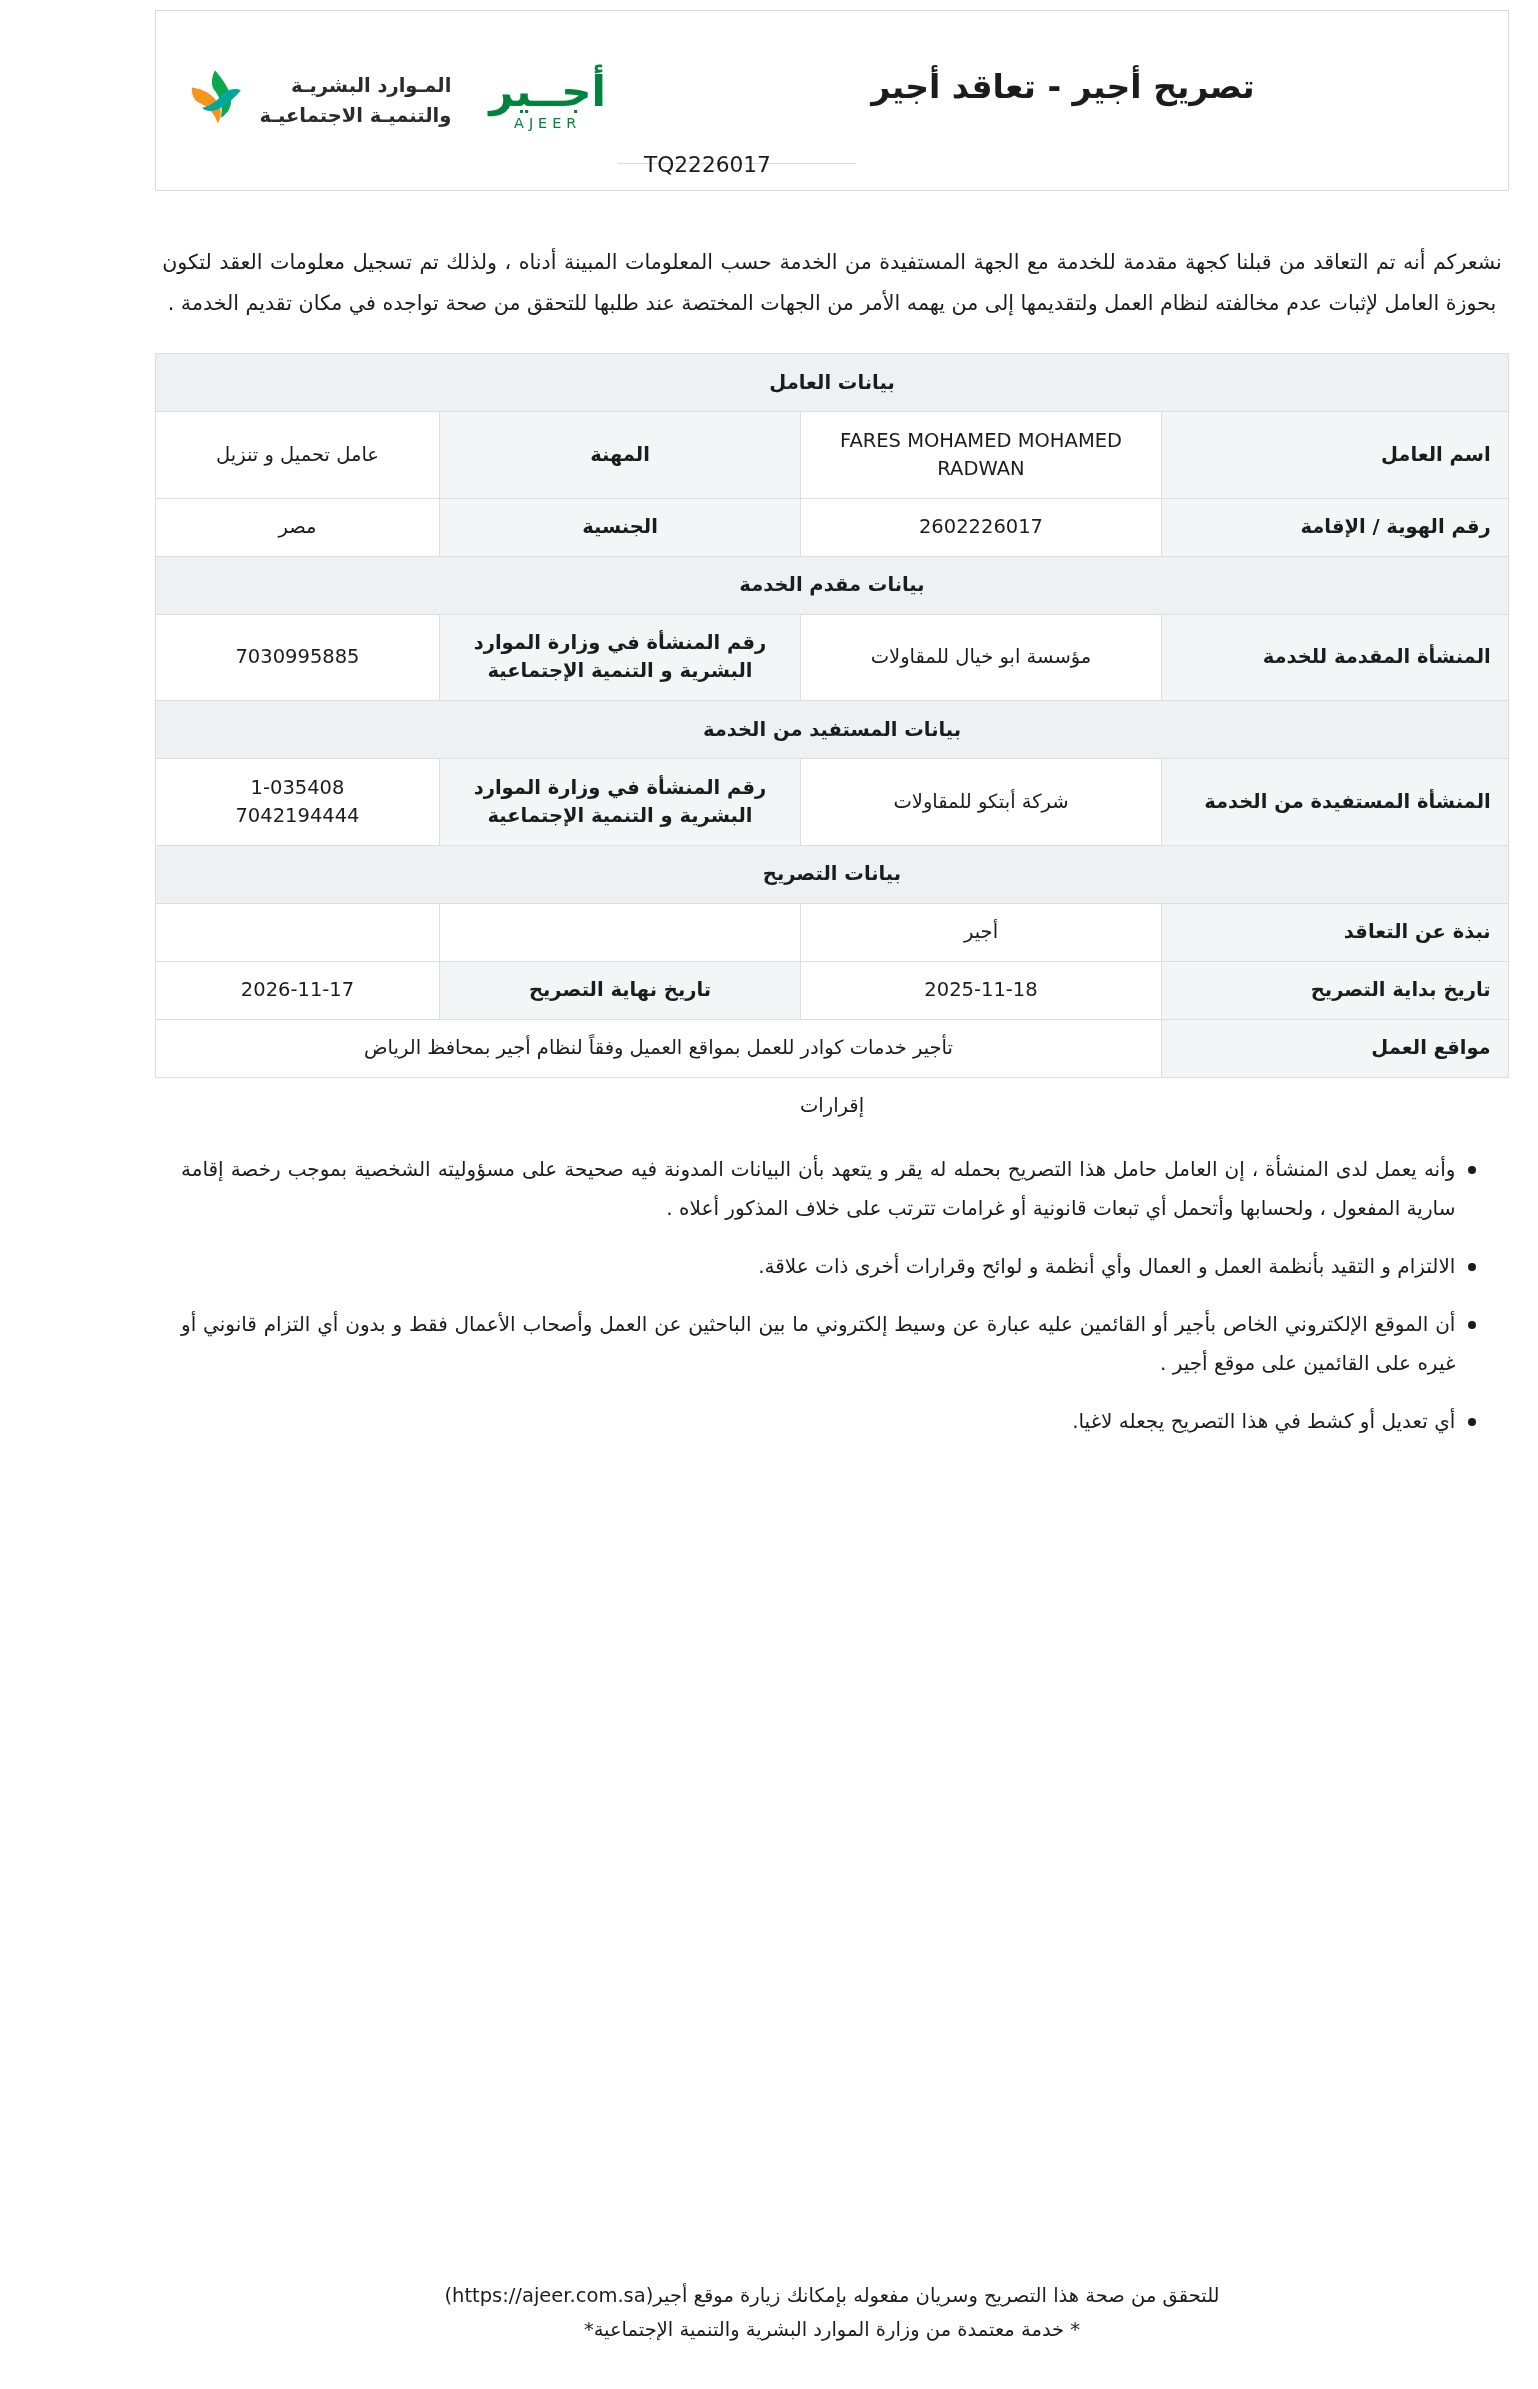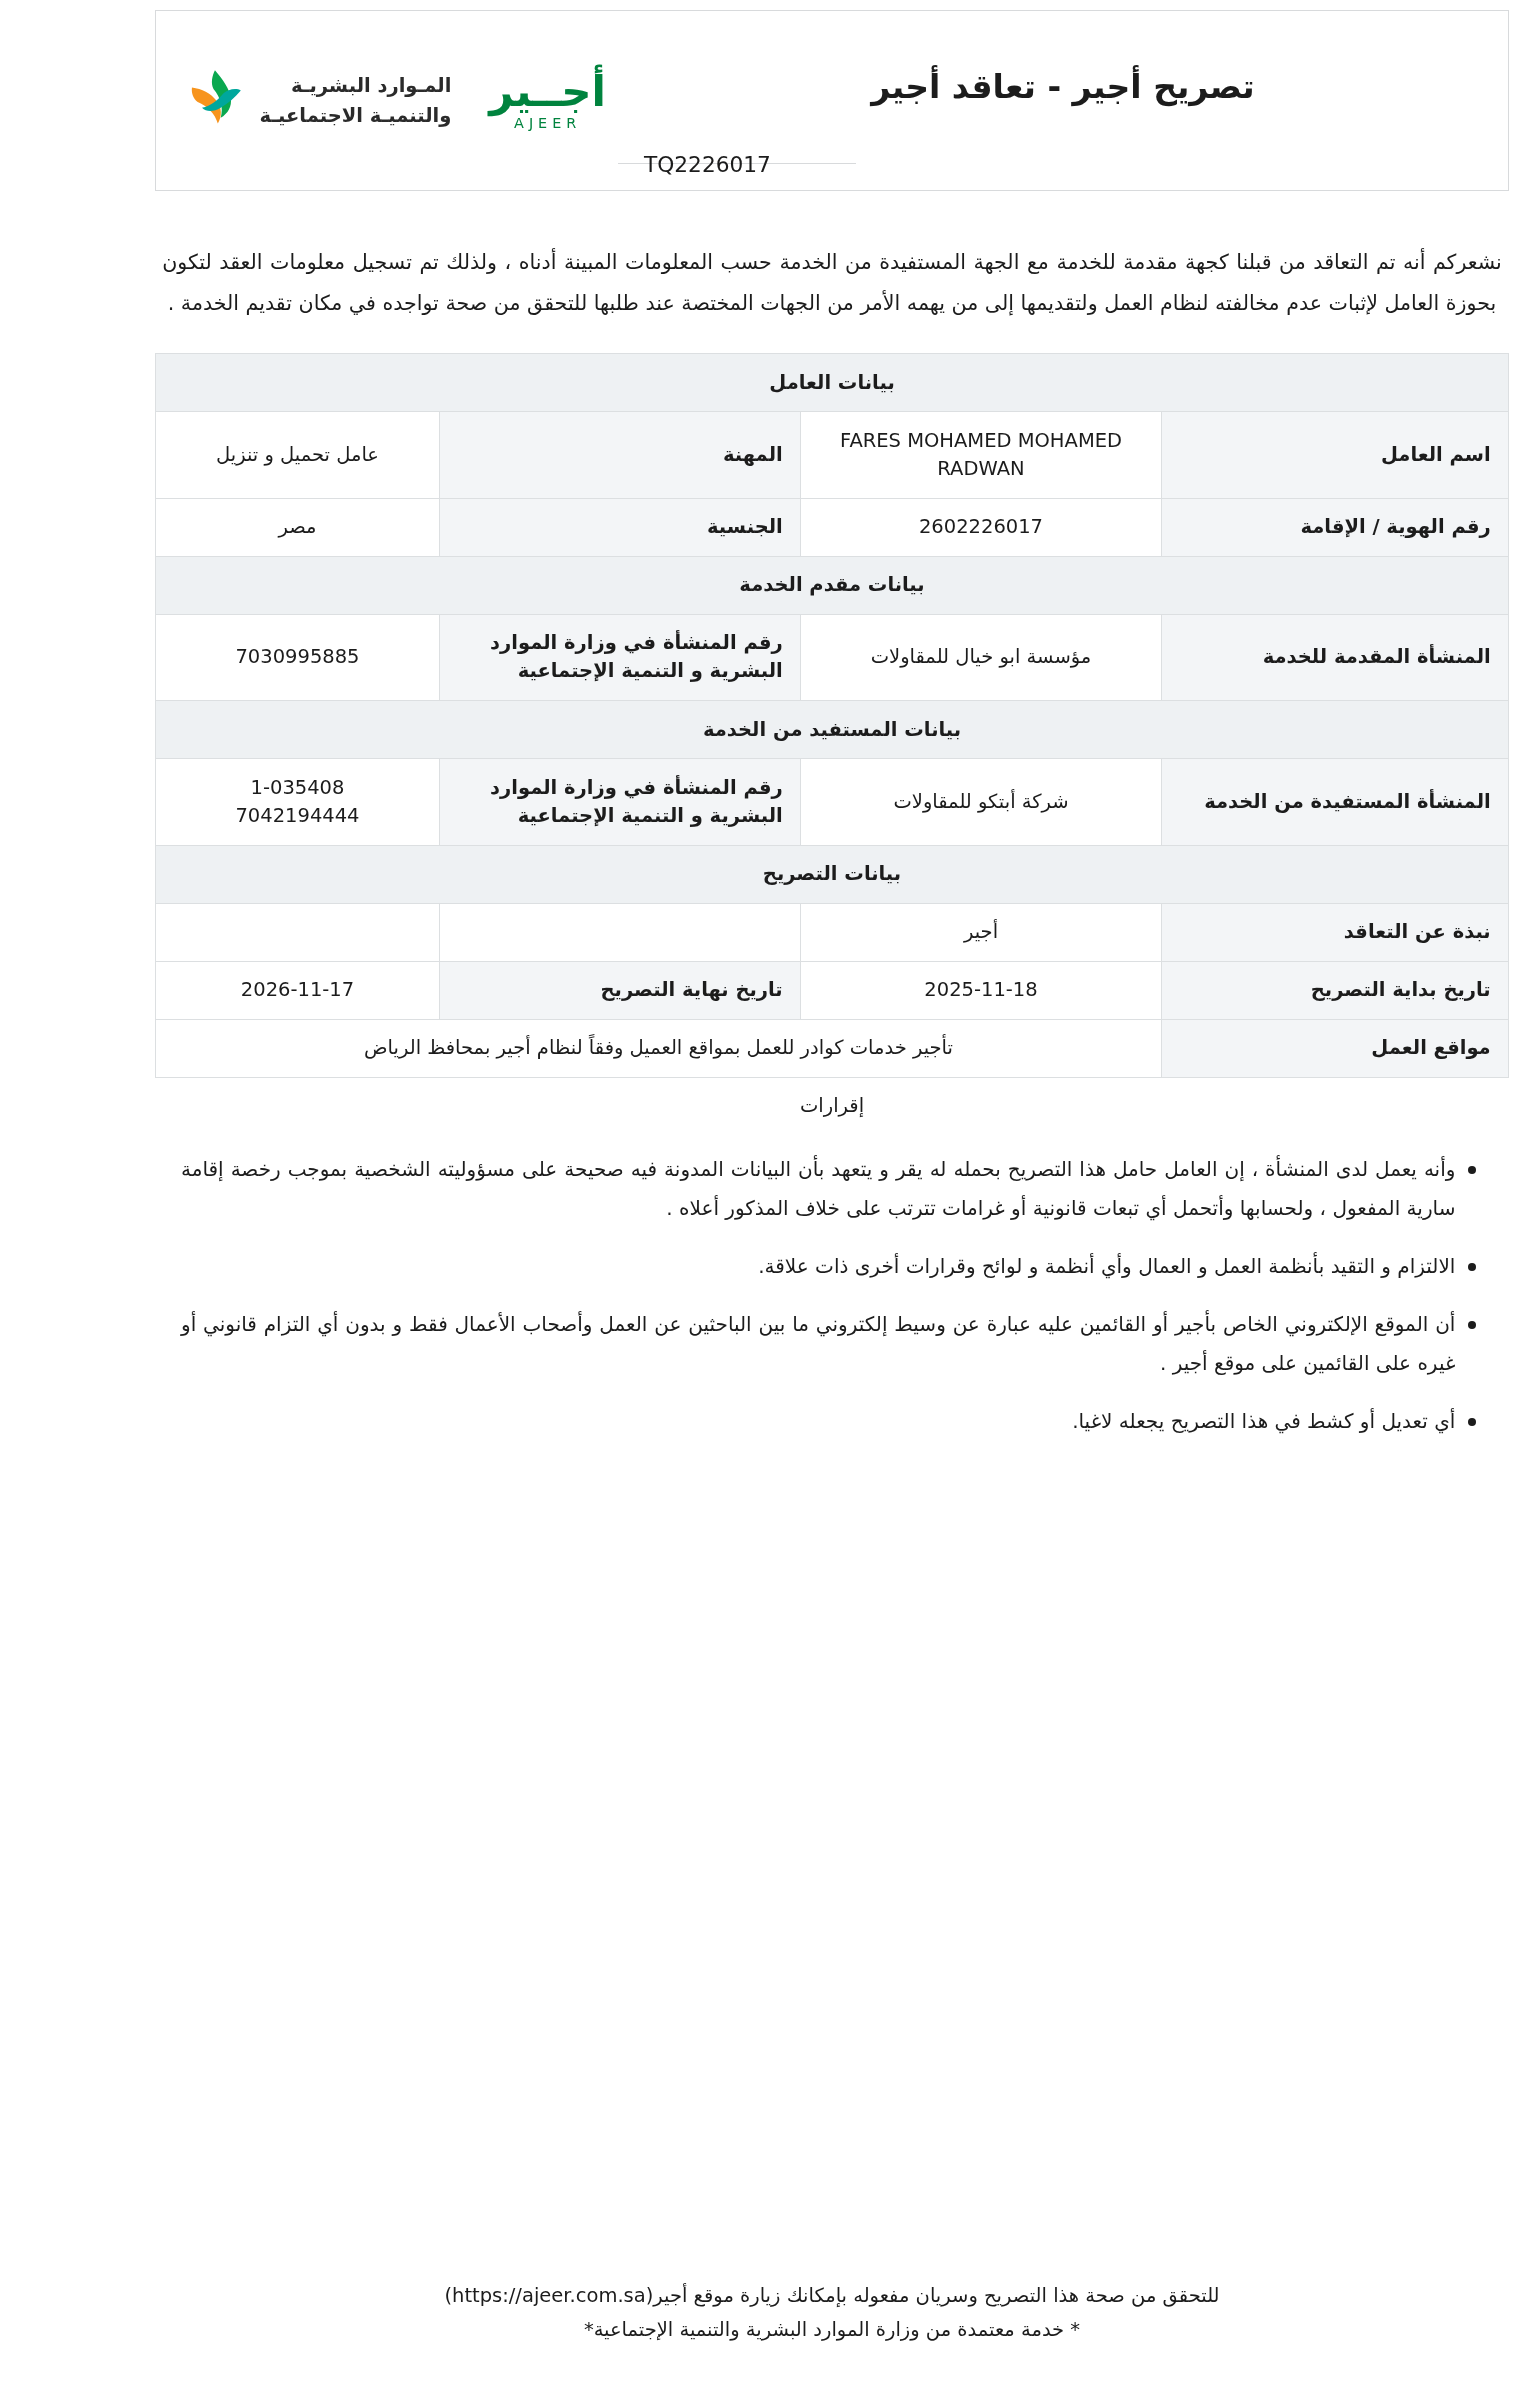--- a/index.html
+++ b/index.html
@@ -149,20 +149,21 @@
   }
   td.label {
     background: #f3f5f7;
     font-weight: bold;
     text-align: right;
     width: 347px;
   }
   td.sublabel {
     background: #f3f5f7;
     font-weight: bold;
+    text-align: center;
     width: 361px;
   }
   td.value {
     text-align: center;
     background: #ffffff;
   }
   td.value.ltr {
     direction: ltr;
   }
   td.value-wide {

